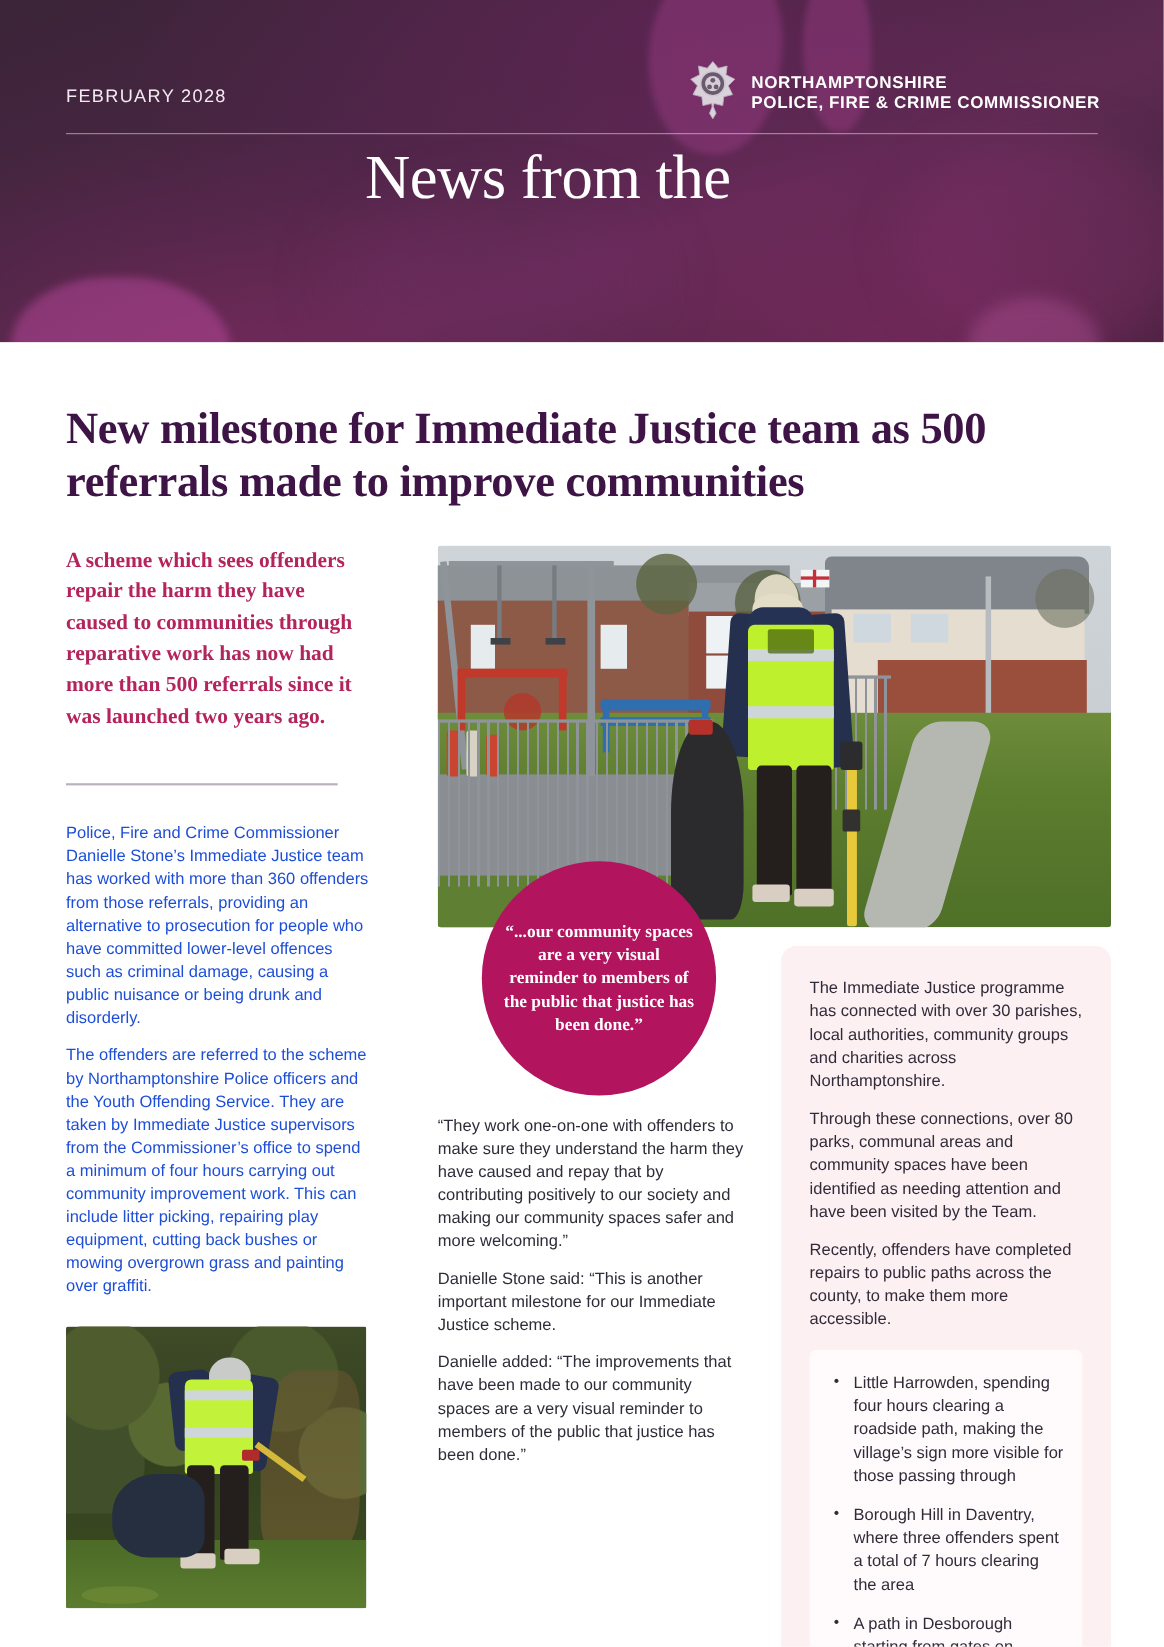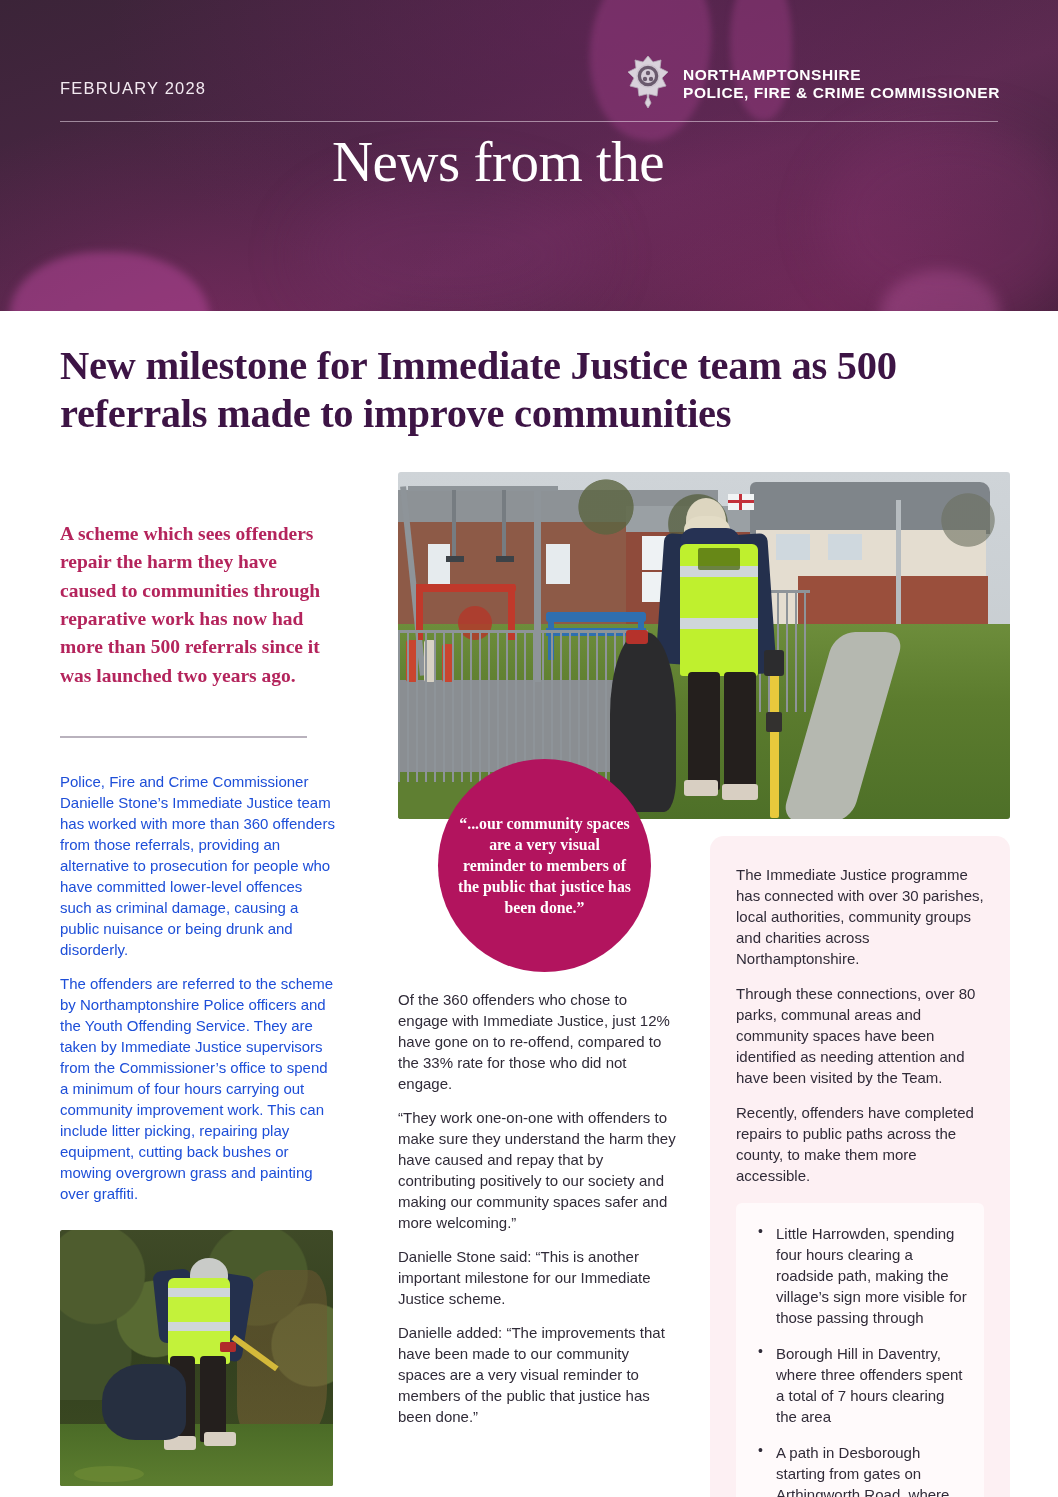--- a/index.html
+++ b/index.html
@@ -65,37 +65,36 @@
   
   .page { position:relative; width:1058px; padding:0 60px; }
 
   .headline {
     font-family:"Liberation Serif", serif;
     color:#3d1445;
     font-weight:700;
     font-size:40.5px;
     line-height:1.18;
     letter-spacing:-0.3px;
-    margin-top:31px;
+    margin-top:55px;
     max-width:935px;
   }
 
   .cols { display:flex; gap:0; margin-top:34px; position:relative; }
 
   .col-left  { width:278px; flex:0 0 278px; }
   .col-mid   { width:280px; flex:0 0 280px; margin-left:60px; }
   .col-right { width:300px; flex:0 0 300px; margin-left:32px; }
 
   .standfirst {
     font-family:"Liberation Serif", serif;
     color:#b4245c;
     font-size:19.5px;
     line-height:1.46;
     font-weight:600;
-    margin-top:48px;
   }
   .rule-left { width:247px; height:1.6px; background:#b9b2bd; margin:46px 0 33px 0; }
 
   .body-txt p {
     font-size:15px; line-height:1.40; color:#1d4ed8;
     margin-bottom:13px;
   }
   .body-txt p:last-child { margin-bottom:0; }
 
   .photo-sm {
@@ -336,21 +335,20 @@
           <div class="ph" style="left:368px;top:240px;width:16px;height:20px;background:#33312f;border-radius:2px;"></div>
         </div>
 
         <div class="quote-circle">
           <span>“...our community spaces are a very visual reminder to members of the public that justice has been done.”</span>
         </div>
         <div class="hero-spacer"></div>
       </div>
 
       <div class="mid-txt">
-        <p>Of the 360 offenders who chose to engage with Immediate Justice, just 12% have gone on to re-offend, compared to the 33% rate for those who did not engage.</p>
         <p>“They work one-on-one with offenders to make sure they understand the harm they have caused and repay that by contributing positively to our society and making our community spaces safer and more welcoming.”</p>
         <p>Danielle Stone said: “This is another important milestone for our Immediate Justice scheme.</p>
         <p>Danielle added: “The improvements that have been made to our community spaces are a very visual reminder to members of the public that justice has been done.”</p>
       </div>
     </div>
 
     <div class="col-right">
       <div class="pink-panel">
         <p>The Immediate Justice programme has connected with over 30 parishes, local authorities, community groups and charities across Northamptonshire.</p>
         <p>Through these connections, over 80 parks, communal areas and community spaces have been identified as needing attention and have been visited by the Team.</p>

